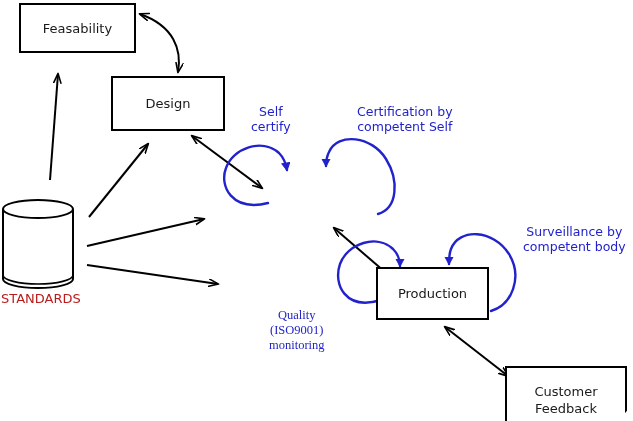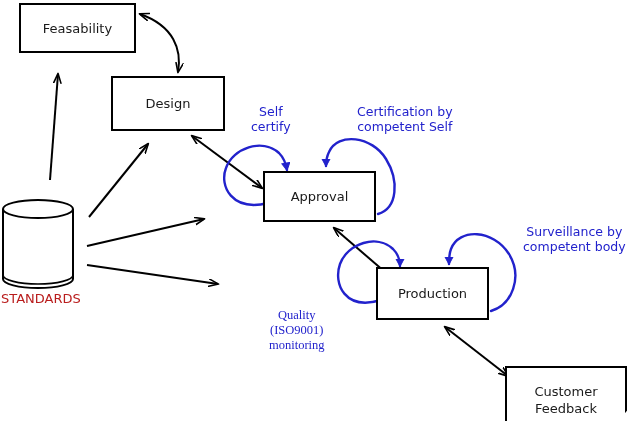--- a/index.html
+++ b/index.html
@@ -113,23 +113,20 @@
   </svg>
 
   <div class="node-box" style="left:19px; top:3px; width:117px; height:50px;">
     <span class="node-label">Feasability</span>
   </div>
 
   <div class="node-box" style="left:111px; top:76px; width:114px; height:55px;text-align:right;">
     <span class="node-label">Design</span>
   </div>
 
-  <div class="node-box" style="left:263px; top:171px; width:113px; height:51px;">
-    <span class="node-label">Approval</span>
-  </div>
 
   <div class="node-box" style="left:376px; top:267px; width:113px; height:53px;">
     <span class="node-label">Production</span>
   </div>
 
   <div class="node-box" style="left:505px; top:366px; width:122px; height:67px;text-align:center;">
     <span class="node-label">Customer
 Feedback</span>
   </div>
 

